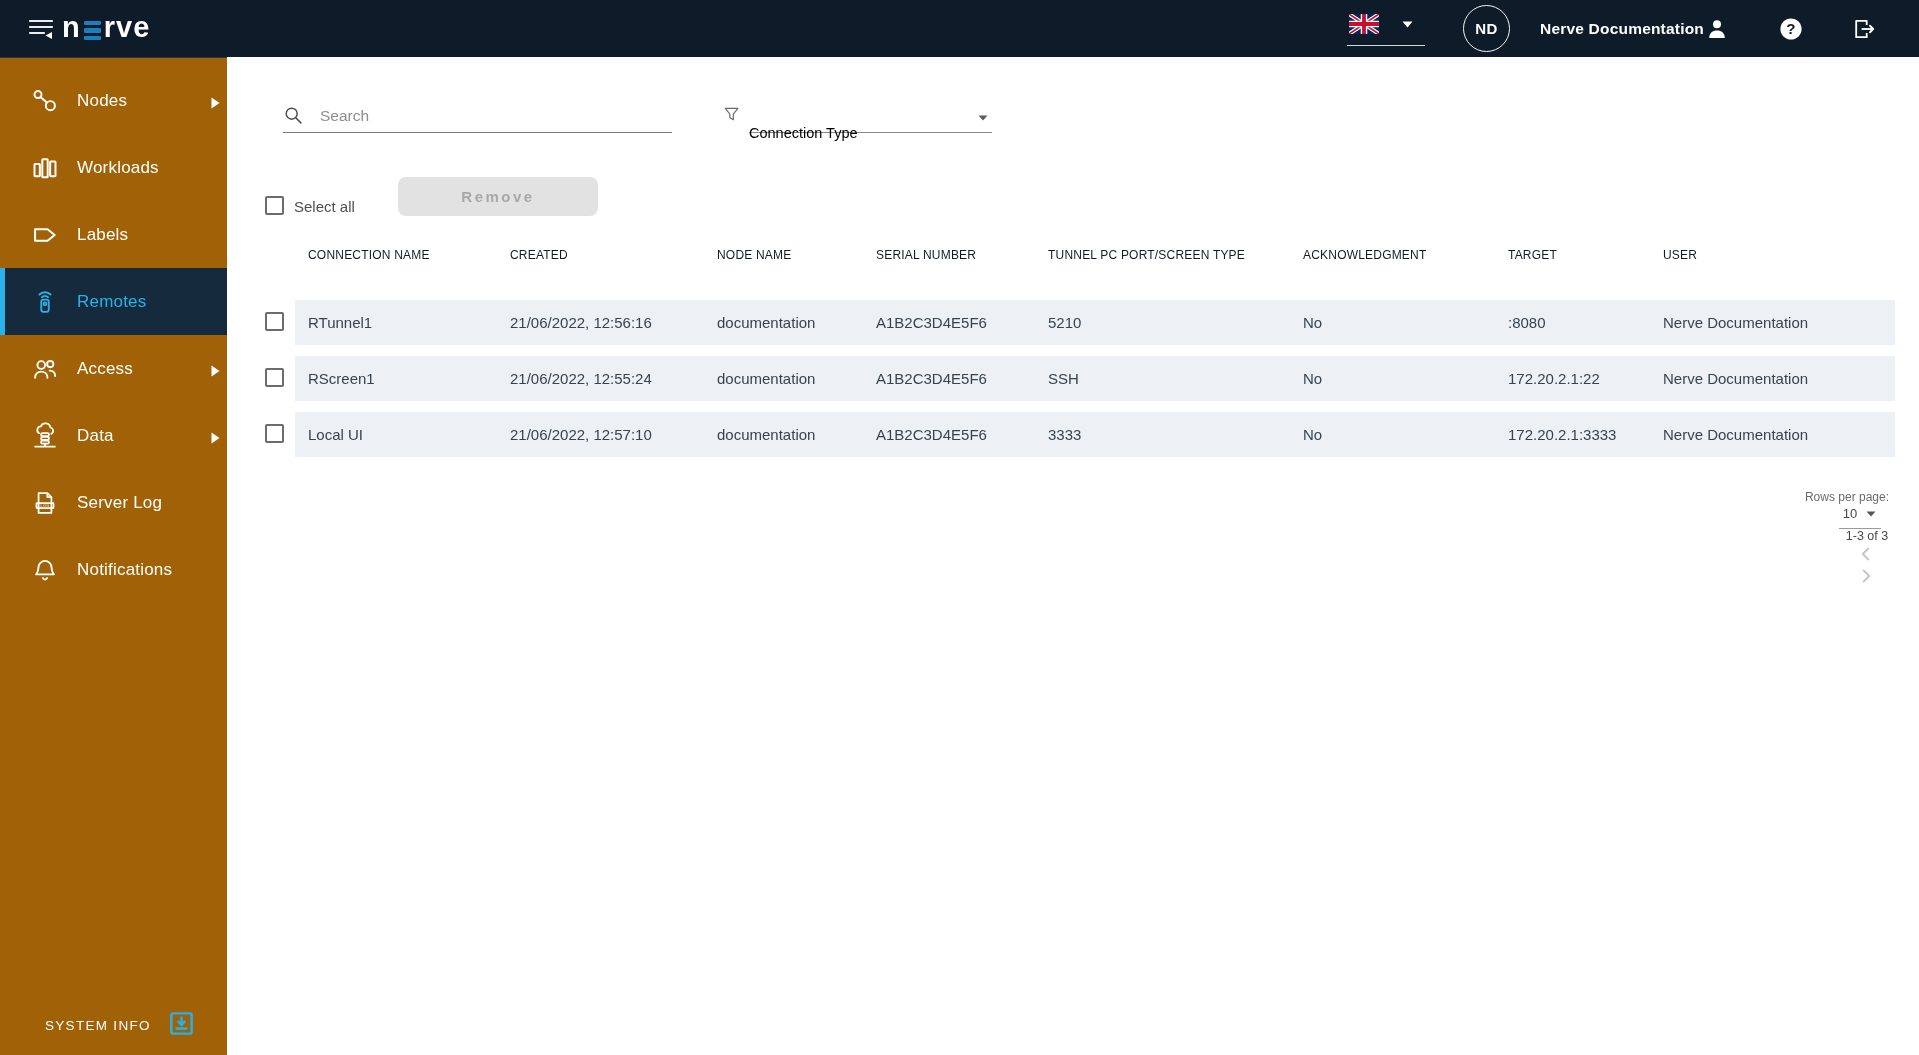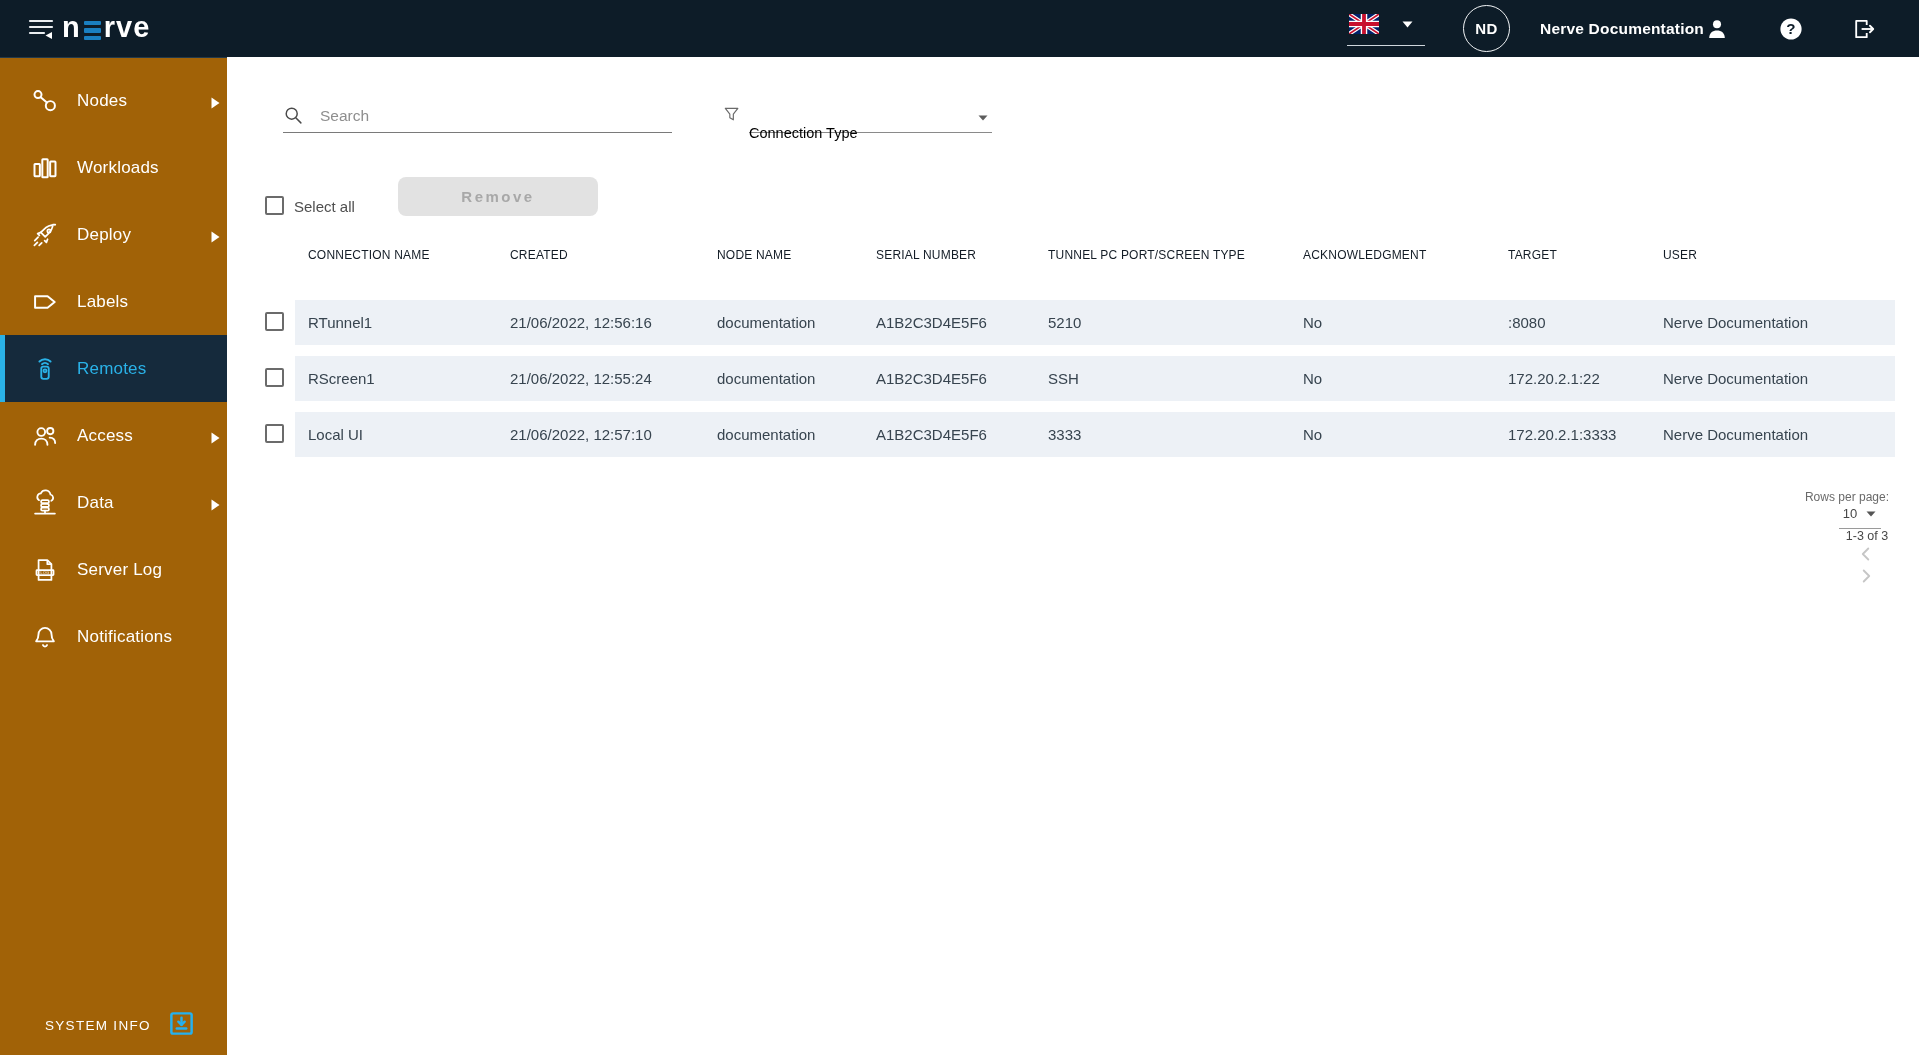--- a/index.html
+++ b/index.html
@@ -169,37 +169,20 @@
         <span class="nav-icon">
           <svg width="28" height="28" viewBox="0 0 24 24" fill="none" stroke="currentColor" stroke-width="1.7">
             <rect x="3" y="8.5" width="4.6" height="10.5" rx="0.5"></rect>
             <rect x="9.7" y="4.5" width="4.6" height="15.5" rx="0.5"></rect>
             <rect x="16.4" y="6.5" width="4.6" height="12.5" rx="0.5"></rect>
           </svg>
         </span>
         <span class="nav-label">Workloads</span>
       </div>
 
-      <div class="nav-item">
-        <span class="nav-icon">
-          <svg width="28" height="28" viewBox="0 0 24 24" fill="none" stroke="currentColor" stroke-width="1.5" stroke-linejoin="round" stroke-linecap="round">
-            <path d="M20.8 3.2 c-4.6 .3 -7.6 1.8 -9.9 4.1 l-2.5 2.5 3.8 3.8 2.5 -2.5 c2.3 -2.3 3.8 -5.3 4.1 -7.9 Z"></path>
-            <circle cx="15.4" cy="8.6" r="1.4"></circle>
-            <path d="M8.4 9.8 l-2.7 1 1.5 1.5"></path>
-            <path d="M14.2 15.6 l-1 2.7 -1.5 -1.5"></path>
-            <path d="M3.2 16.8 l2.9 -2.9 M2.9 20.9 l2.6 -2.6 M7 20.9 l2.2 -2.2"></path>
-          </svg>
-        </span>
-        <span class="nav-label">Deploy</span>
-        <span class="nav-arrow">
-          <svg width="9" height="12" viewBox="0 0 9 12">
-              <path d="M0.5 0.5 L8.5 6 L0.5 11.5 Z" fill="#fff"></path>
-            </svg>
-        </span>
-      </div>
 
       <div class="nav-item">
         <span class="nav-icon">
           <svg width="28" height="28" viewBox="0 0 24 24" fill="none" stroke="currentColor" stroke-width="1.7" stroke-linejoin="round">
             <path d="M3.5 7 H14.2 L20.3 12 L14.2 17 H3.5 Z"></path>
           </svg>
         </span>
         <span class="nav-label">Labels</span>
       </div>
 

